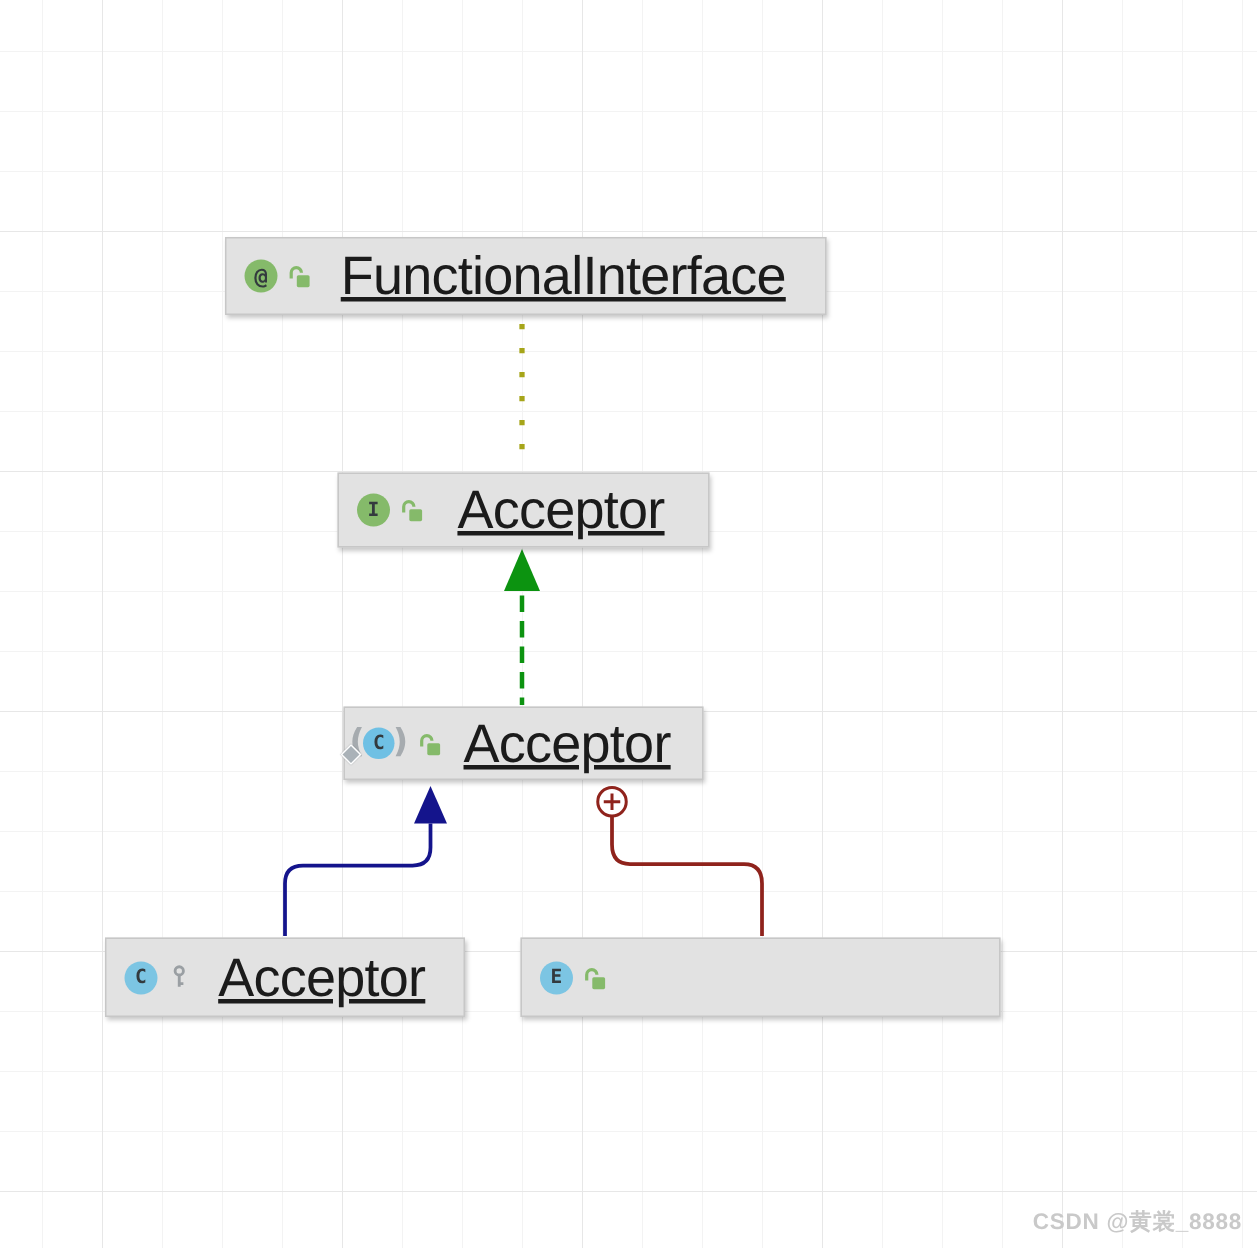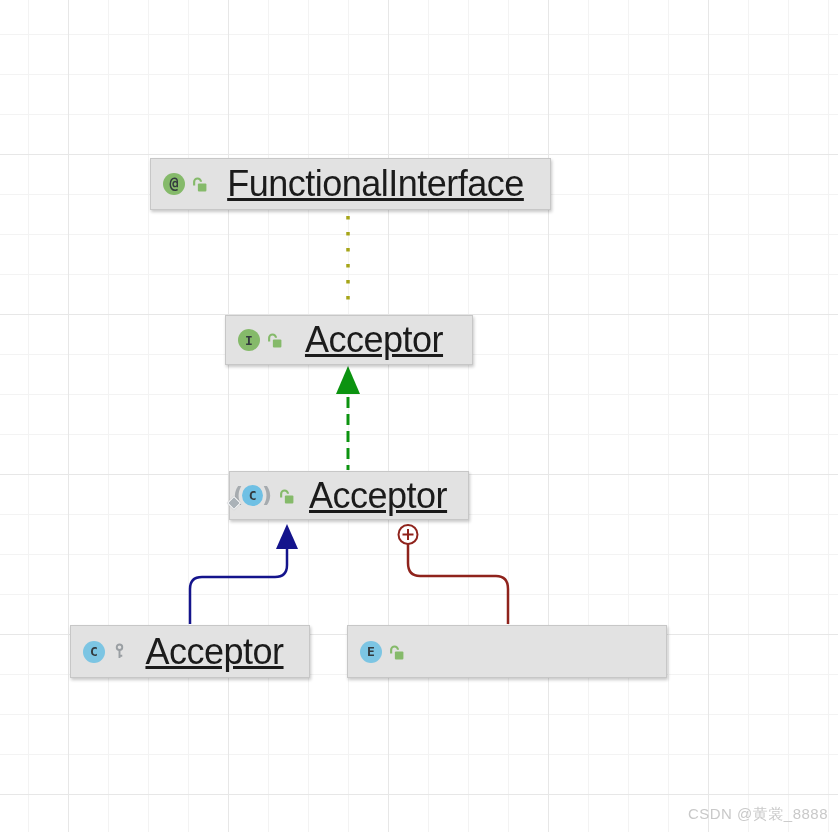--- a/index.html
+++ b/index.html
@@ -86,20 +86,21 @@
     box-shadow:0 0 1px rgba(0,0,0,0.25);
   }
 
   .watermark {
     position:absolute;
     right:10px; bottom:8px;
     font-size:15px;
     color:#c9c9c9;
     letter-spacing:0.5px;
     white-space:nowrap;
+    font-weight:bold;
   }
 </style>
 </head>
 <body>
 
 <div class="canvas">
 
   <svg class="edges-layer" width="838" height="832" viewBox="0 0 838 832">
 
     <line x1="348" y1="216" x2="348" y2="306" stroke-width="3.5" stroke-dasharray="3.5 12.5" stroke="#a6a519"></line>

